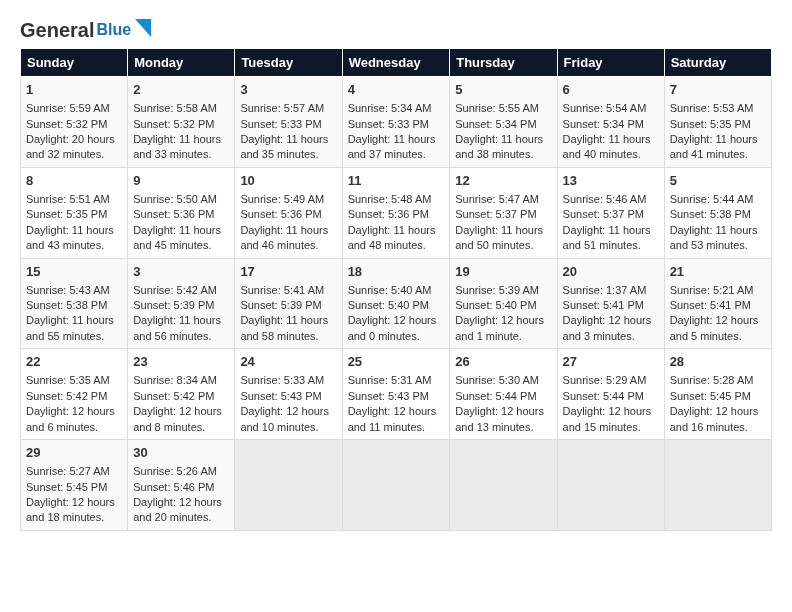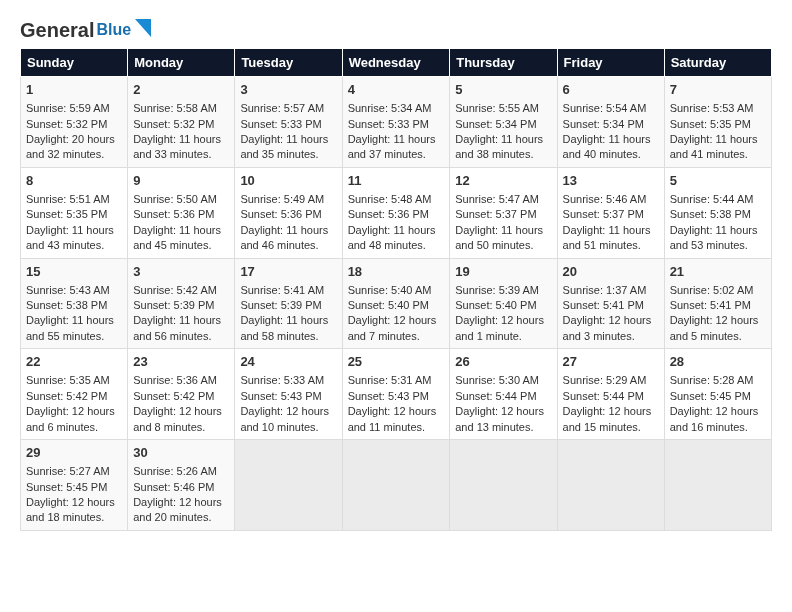--- a/index.html
+++ b/index.html
@@ -192,51 +192,51 @@
         <td>
           <span class="day-num">17</span>
           <div>Sunrise: 5:41 AM</div>
           <div>Sunset: 5:39 PM</div>
           <div>Daylight: 11 hours and 58 minutes.</div>
         </td>
         <td>
           <span class="day-num">18</span>
           <div>Sunrise: 5:40 AM</div>
           <div>Sunset: 5:40 PM</div>
-          <div>Daylight: 12 hours and 7 minutes.</div>
+          <div>Daylight: 12 hours and 0 minutes.</div>
         </td>
         <td>
           <span class="day-num">19</span>
           <div>Sunrise: 5:39 AM</div>
           <div>Sunset: 5:40 PM</div>
           <div>Daylight: 12 hours and 1 minute.</div>
         </td>
         <td>
           <span class="day-num">20</span>
           <div>Sunrise: 1:37 AM</div>
           <div>Sunset: 5:41 PM</div>
           <div>Daylight: 12 hours and 3 minutes.</div>
         </td>
         <td>
           <span class="day-num">21</span>
-          <div>Sunrise: 5:02 AM</div>
+          <div>Sunrise: 5:21 AM</div>
           <div>Sunset: 5:41 PM</div>
           <div>Daylight: 12 hours and 5 minutes.</div>
         </td>
       </tr>
       <tr>
         <td>
           <span class="day-num">22</span>
           <div>Sunrise: 5:35 AM</div>
           <div>Sunset: 5:42 PM</div>
           <div>Daylight: 12 hours and 6 minutes.</div>
         </td>
         <td>
           <span class="day-num">23</span>
-          <div>Sunrise: 5:36 AM</div>
+          <div>Sunrise: 8:34 AM</div>
           <div>Sunset: 5:42 PM</div>
           <div>Daylight: 12 hours and 8 minutes.</div>
         </td>
         <td>
           <span class="day-num">24</span>
           <div>Sunrise: 5:33 AM</div>
           <div>Sunset: 5:43 PM</div>
           <div>Daylight: 12 hours and 10 minutes.</div>
         </td>
         <td>

